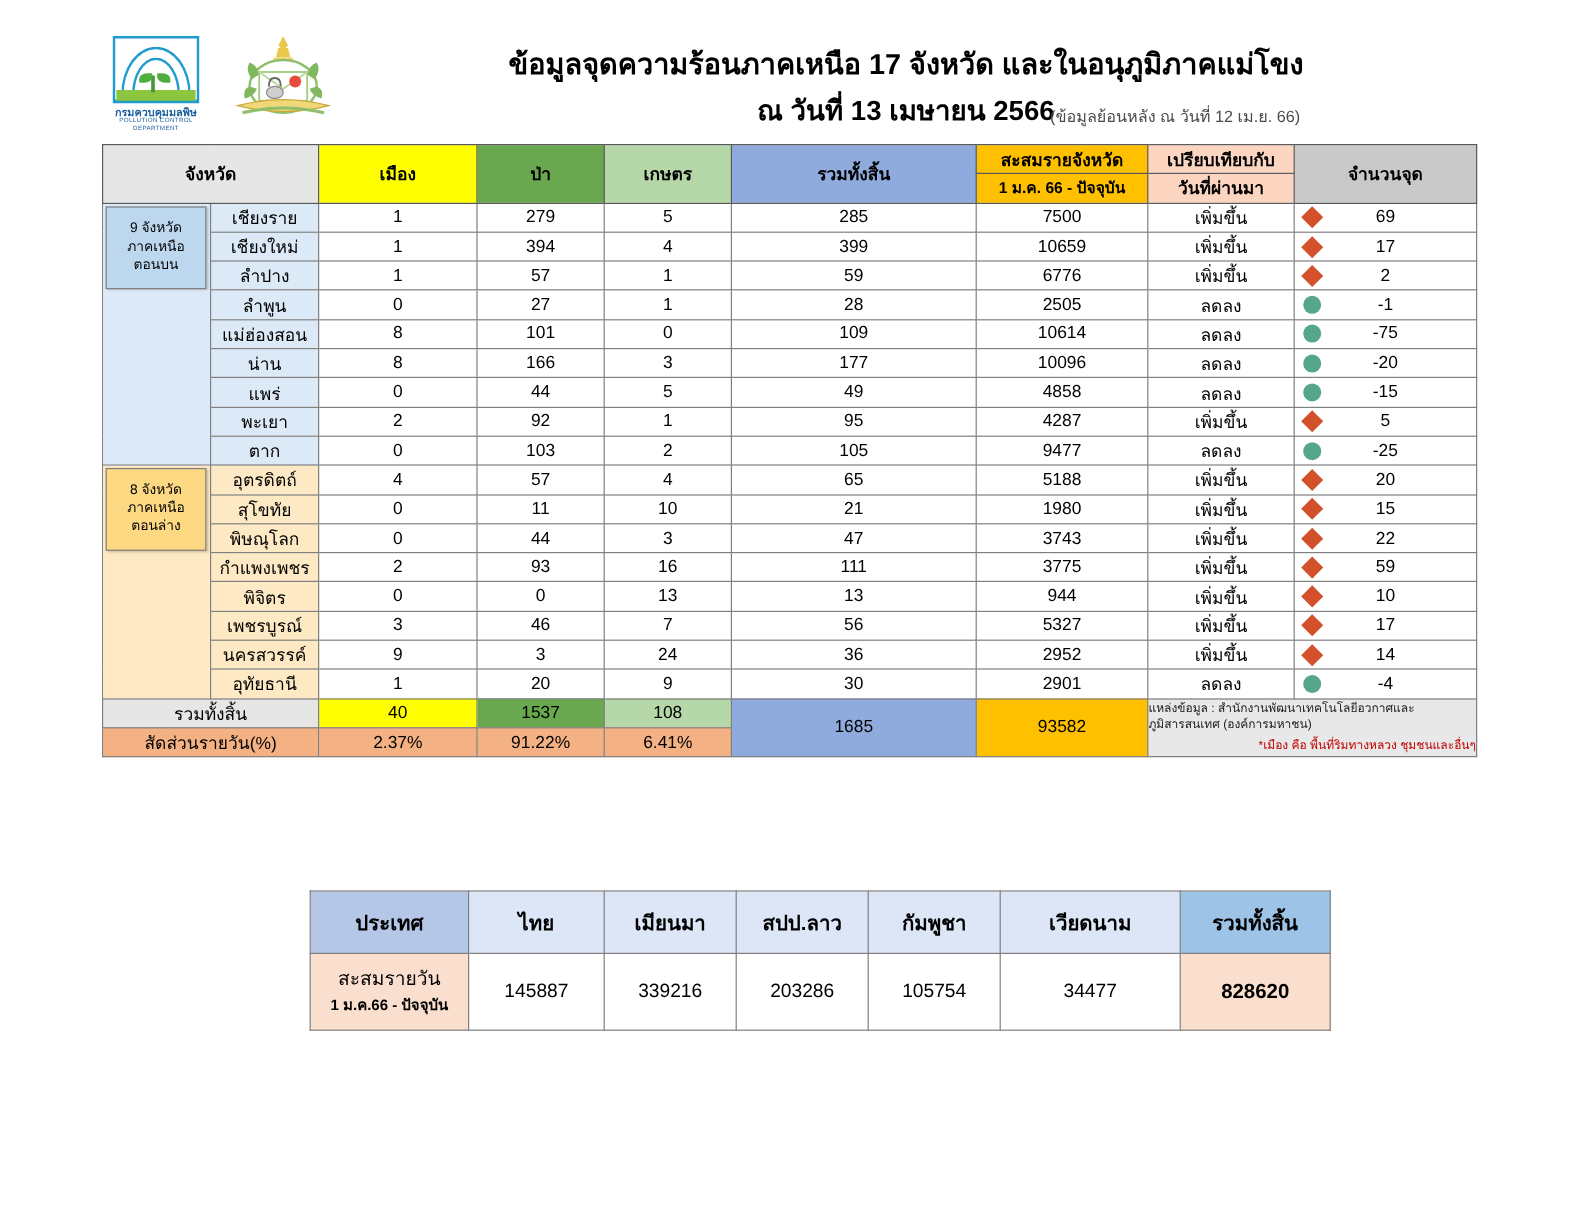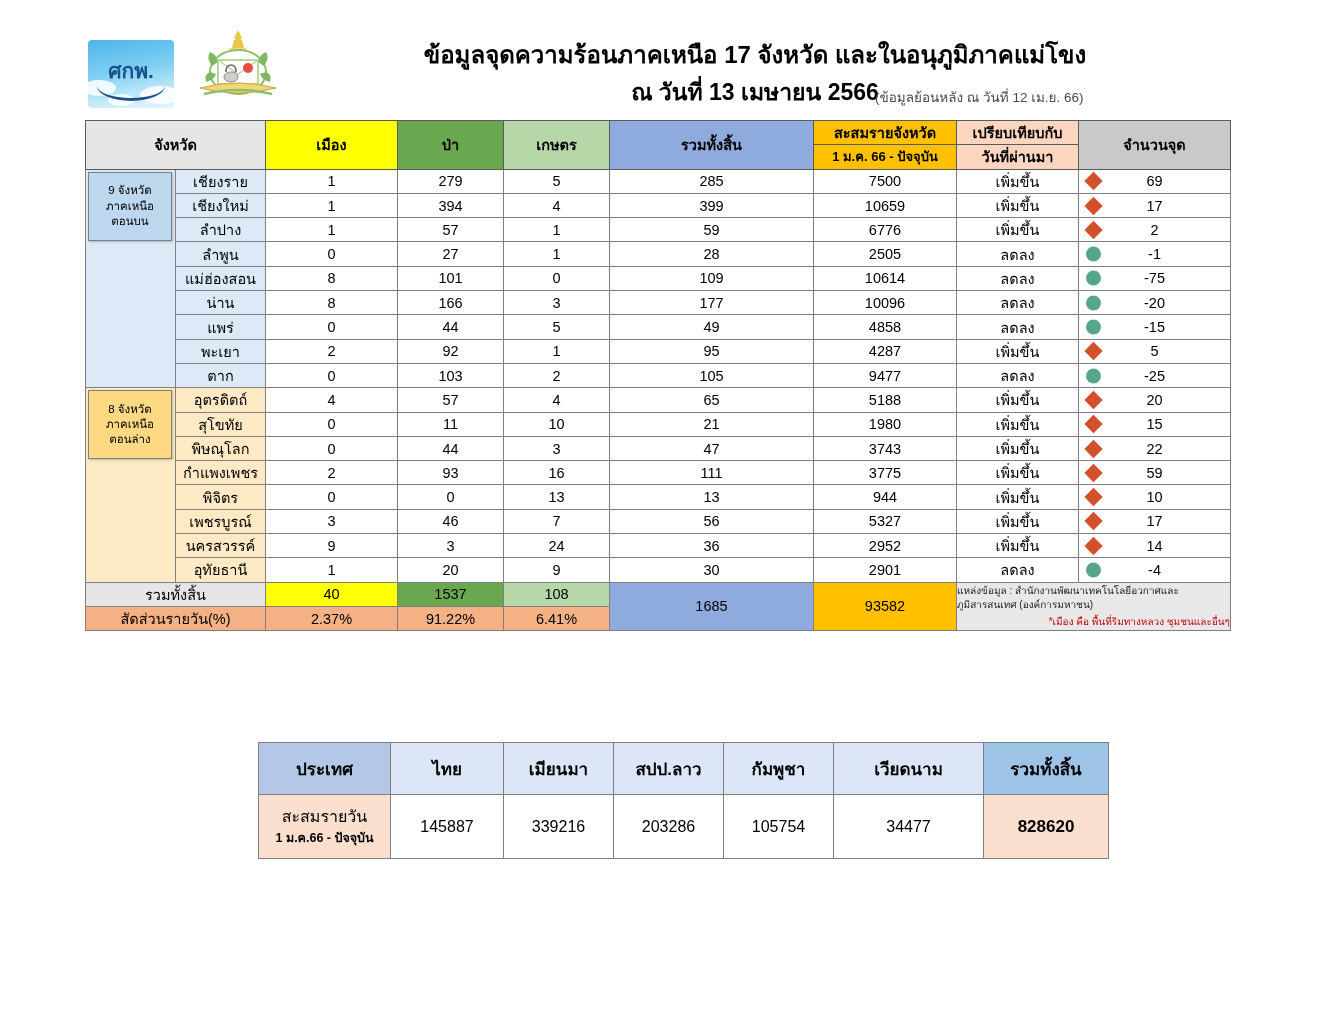--- a/index.html
+++ b/index.html
@@ -311,28 +311,32 @@
 </style>
 </head>
 <body>
 
 <div id="page">
 
   <div id="header">
 
     <div id="logos">
 
-      <div class="logo-pcd-blue">
-        <div class="lb-cloud" style="width:34px;height:16px;left:-6px;top:40px;"></div>
-        <div class="lb-cloud" style="width:40px;height:18px;left:52px;top:46px;"></div>
-        <div class="lb-cloud" style="width:26px;height:12px;left:20px;top:54px;"></div>
-        <div class="lb-text">ศกพ.</div>
-        <div class="lb-arc"></div>
+
+      <div class="logo-arch">
+        <div class="arch-box"></div>
+        <div class="arch-in" style="left:13px;top:9px;width:58px;height:40px;"></div>
+        <div class="arch-in" style="left:22px;top:18px;width:40px;height:31px;"></div>
+        <div class="arch-ground"></div>
+        <div class="arch-plant"></div>
+        <div class="arch-leaf" style="left:28px;top:31px;"></div>
+        <div class="arch-leaf" style="left:43px;top:31px;transform:scaleX(-1);"></div>
+        <div class="arch-t1">กรมควบคุมมลพิษ</div>
+        <div class="arch-t2">POLLUTION CONTROL DEPARTMENT</div>
       </div>
-
 
       <div class="logo-emblem">
         <svg width="96" height="80" viewBox="0 0 96 80" aria-hidden="true">
           <path d="M48 2 L52 10 L48 14 L44 10 Z" fill="#e8c84a"></path>
           <path d="M44 12 L52 12 L54 20 L42 20 Z" fill="#e8c84a"></path>
           <path d="M40 20 L56 20 L60 30 L36 30 Z" fill="#f0d878"></path>
           <ellipse cx="48" cy="44" rx="28" ry="22" fill="#ffffff" stroke="#8fbf6a" stroke-width="2"></ellipse>
           <path d="M22 38 Q16 30 20 24 Q26 26 28 34 Z" fill="#7fb85f"></path>
           <path d="M74 38 Q80 30 76 24 Q70 26 68 34 Z" fill="#7fb85f"></path>
           <path d="M20 44 Q14 46 16 54 Q24 52 26 46 Z" fill="#7fb85f"></path>

